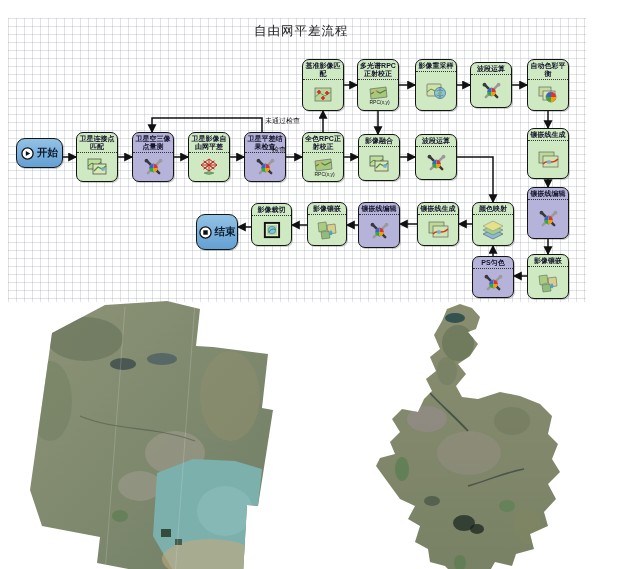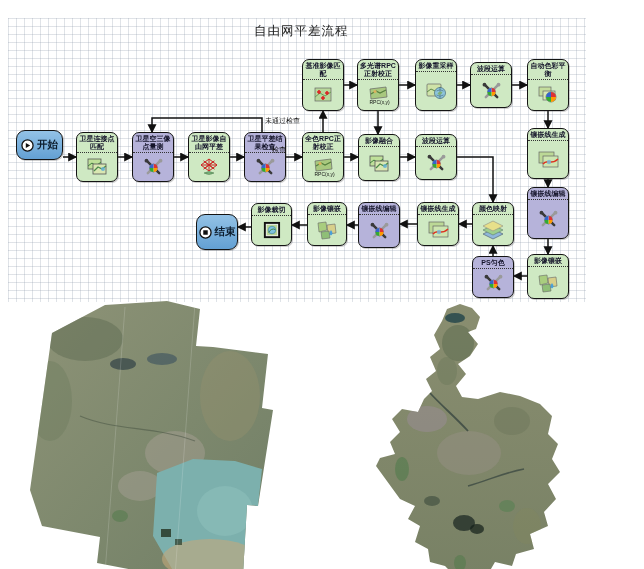--- a/index.html
+++ b/index.html
@@ -63,21 +63,21 @@
         <polyline points="493,242 493,232" fill="none" stroke="#111" stroke-width="1.5" marker-end="url(#arr)"></polyline>
         <polyline points="472,210 459,210" fill="none" stroke="#111" stroke-width="1.5" marker-end="url(#arr)"></polyline>
         <polyline points="417,210 400,210" fill="none" stroke="#111" stroke-width="1.5" marker-end="url(#arr)"></polyline>
         <polyline points="358,211 347,211" fill="none" stroke="#111" stroke-width="1.5" marker-end="url(#arr)"></polyline>
         <polyline points="307,211 292,211" fill="none" stroke="#111" stroke-width="1.5" marker-end="url(#arr)"></polyline>
         <polyline points="251,213 238,213" fill="none" stroke="#111" stroke-width="1.5" marker-end="url(#arr)"></polyline>
       </g>
   </svg>
 
   <div id="nodes">
-      <div class="node blue" style="left: 16px; top: 116px; width: 47px; height: 30px;">
+      <div class="node blue" style="left: 16px; top: 124px; width: 47px; height: 30px;">
         <span class="node-icon" style="flex:0 0 auto">
           <svg viewBox="0 0 14 14" width="13" height="13">
             <circle cx="7" cy="7" r="6" fill="#fff" stroke="#111" stroke-width="1.4"></circle>
             <path d="M5.2 4.2 L9.9 7 L5.2 9.8 Z" fill="#111"></path>
           </svg>
         </span>
         <span class="blue-label">开始</span>
       </div>
       <div class="node green" style="left: 76px; top: 118px; width: 42px; height: 50px;">
         <div class="node-title">卫星连接点匹配</div>

